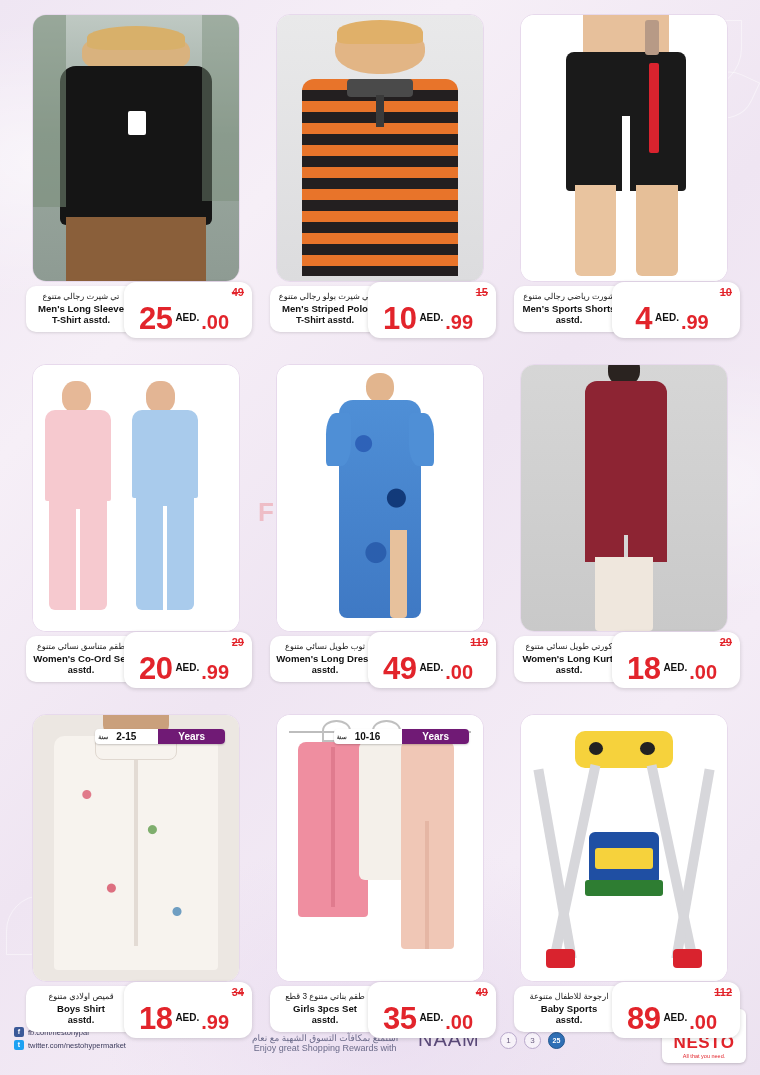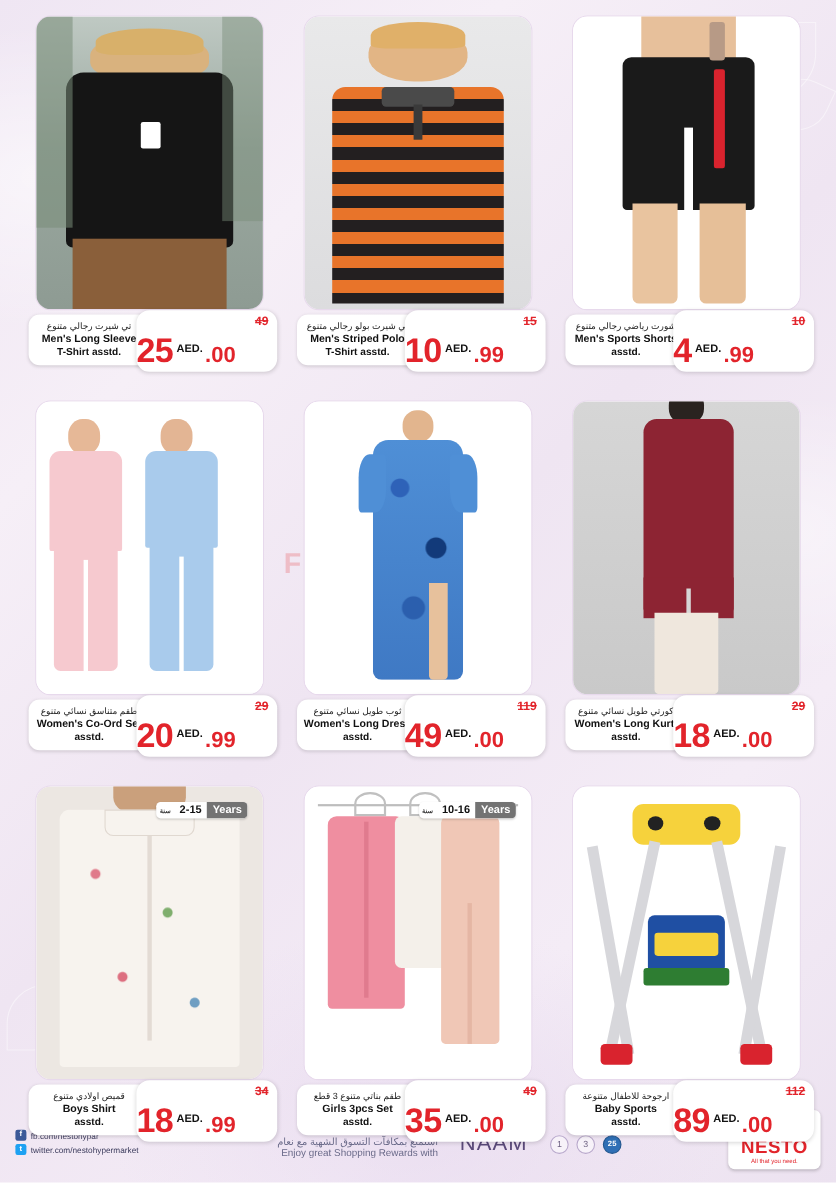--- a/index.html
+++ b/index.html
@@ -80,21 +80,21 @@
     right: 2px;
     top: 268px;
     width: 128px;
     height: 56px;
     background: #fff;
     border-radius: 12px;
     box-shadow: 0 1px 4px rgba(0,0,0,.16);
     z-index: 4;
     display: flex;
     align-items: flex-end;
-    justify-content: flex-start;
+    justify-content: center;
     padding: 0 8px 4px 0;
   }
   .price .was {
     position: absolute;
     right: 8px; top: 4px;
     font-size: 11px; font-weight: 700; color: #e2242b;
     text-decoration: line-through;
   }
   .price .main {
     display: flex; align-items: baseline; color: #e2242b; font-weight: 800;
@@ -111,21 +111,21 @@
   .age-badge {
     position: absolute;
     top: 14px; right: 14px;
     display: flex; align-items: center;
     background: #fff; border-radius: 4px;
     box-shadow: 0 1px 2px rgba(0,0,0,.2);
     overflow: hidden; z-index: 5;
     font-size: 10px; font-weight: 700;
   }
   .age-badge .rng { padding: 2px 5px; color:#111; }
-  .age-badge .yrs { padding: 2px 5px; background:#737373; color:#fff; }
+  .age-badge .yrs { padding: 2px 20px; background:#701a75; color:#fff;margin-left:17px; }
   .age-badge .ar-sm { font-size: 6px; color:#444; padding: 0 3px; direction: rtl;}
 
   
   .watermark {
     position: absolute;
     left: 258px; top: 497px;
     font-size: 26px; font-weight: 800;
     color: rgba(226,36,43,0.22);
     letter-spacing: 1px;
   }
@@ -136,21 +136,21 @@
     left: 0; bottom: 0; width: 760px; height: 72px;
   }
   .social { position: absolute; left: 14px; bottom: 22px; font-size: 7.5px; color:#3b3b5c; }
   .social .row { display: flex; align-items: center; margin-bottom: 3px; }
   .sq {
     width: 10px; height: 10px; border-radius: 2px; background:#3b5998;
     color:#fff; font-size: 7px; font-weight:700; text-align:center; line-height:10px;
     margin-right: 4px;
   }
   .sq.tw { background:#1da1f2; }
-  .reward { position: absolute; left: 252px; bottom: 22px; text-align: right; }
+  .reward { position: absolute; left: 252px; bottom: 22px; text-align: center; }
   .reward .ar { font-size: 9px; color:#6b6b8a; direction: rtl; }
   .reward .en { font-size: 9px; color:#6b6b8a; }
   .naam {
     position: absolute; left: 418px; bottom: 24px;
     font-size: 20px; font-weight: 400; color: #5b4a7a; letter-spacing: 1px;
   }
   .coins { position: absolute; left: 500px; bottom: 26px; display:flex; gap:7px; align-items:center; }
   .coin {
     width: 17px; height: 17px; border-radius: 50%;
     border: 1px solid #b9a9cc; color:#6b5f80; font-size: 8px;

